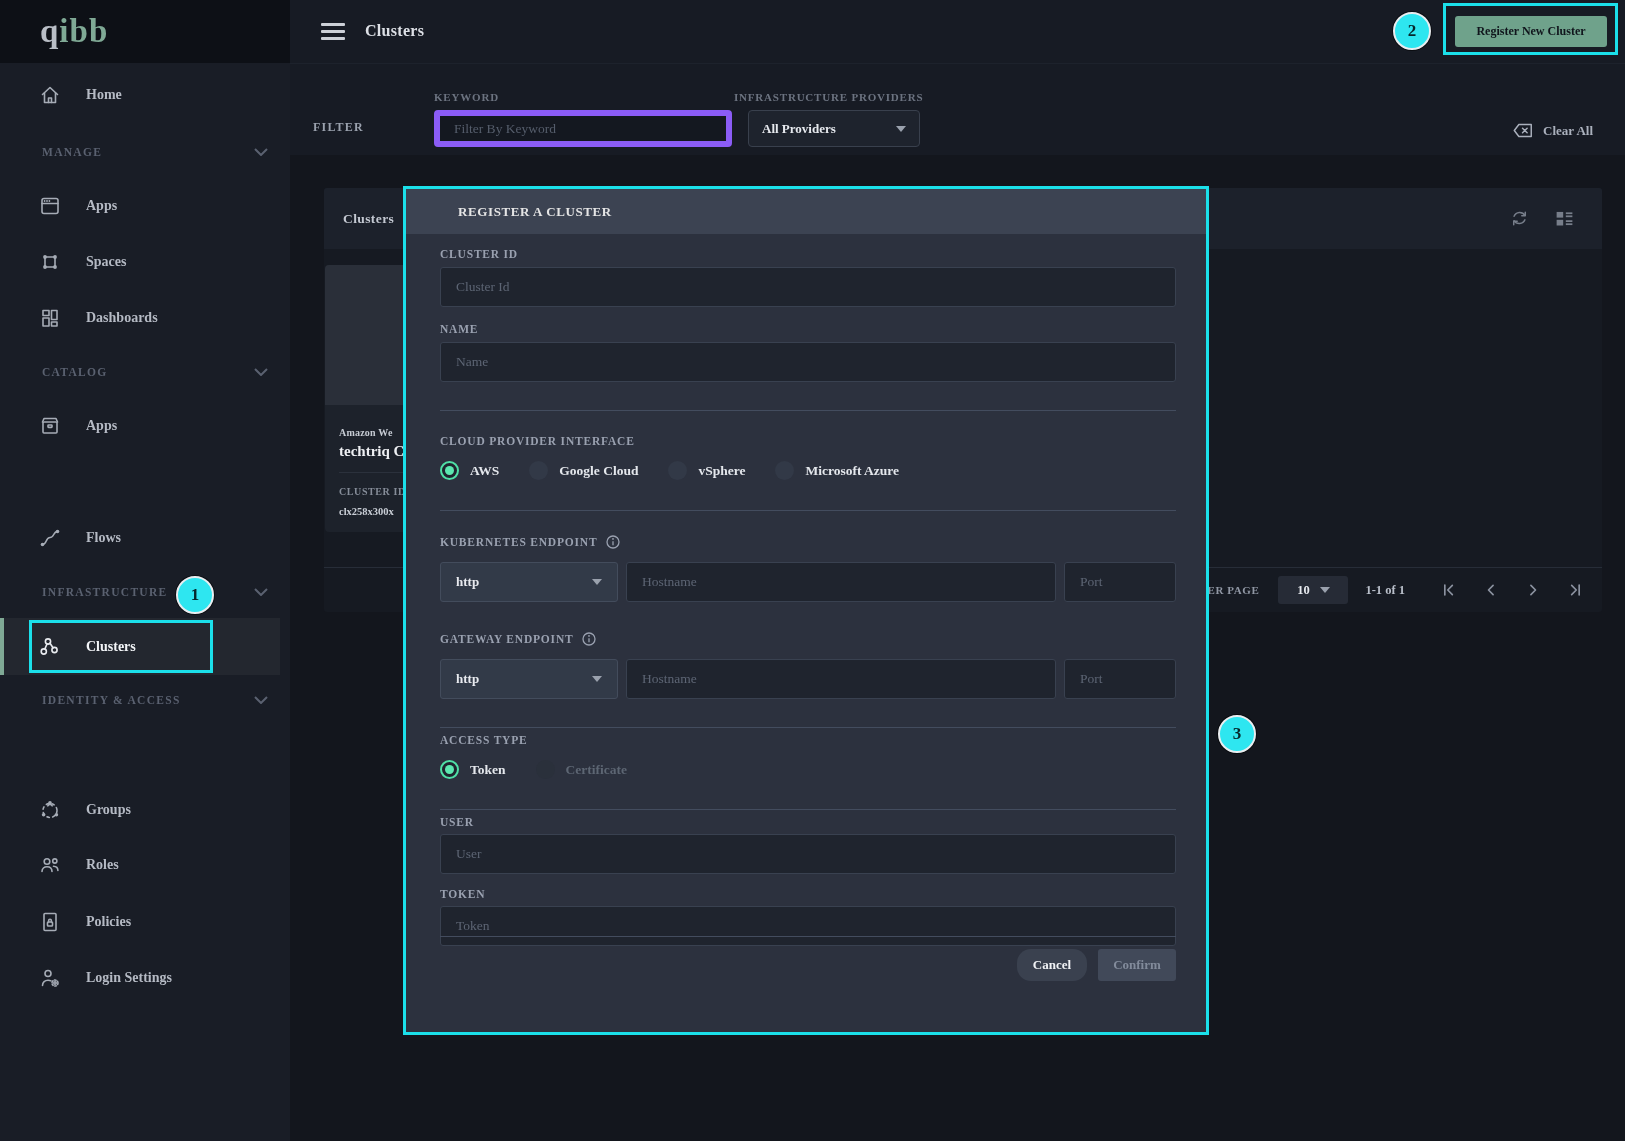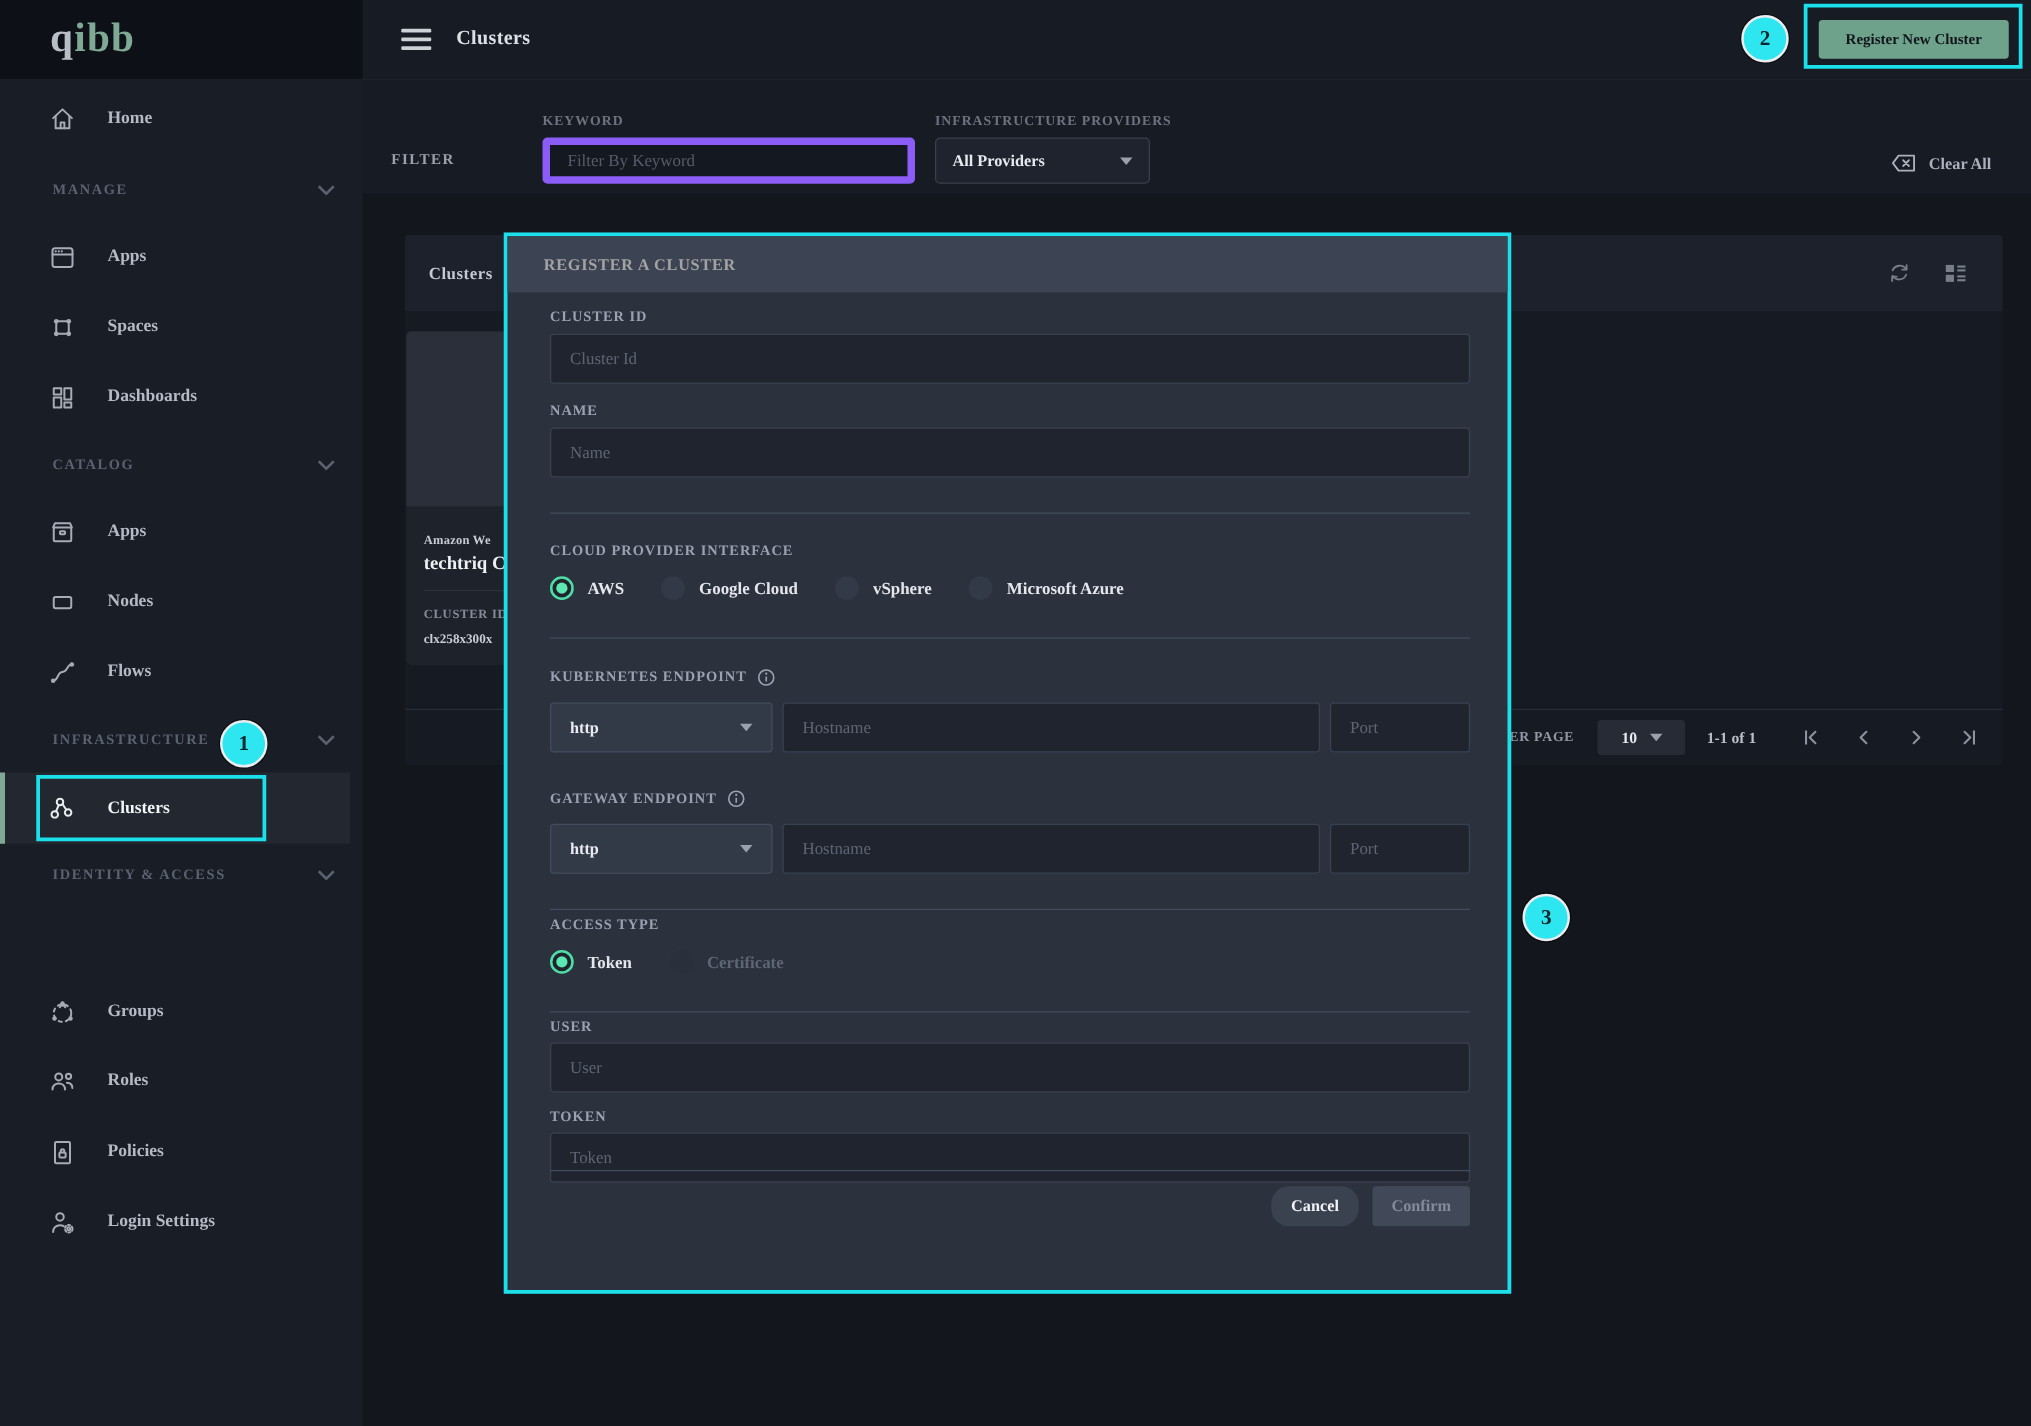--- a/index.html
+++ b/index.html
@@ -34,21 +34,21 @@
   .tb-title{position:absolute;left:75px;top:22px;font-size:16px;font-weight:bold;color:#dde0e6;letter-spacing:.3px}
   .register-btn{position:absolute;left:1165px;top:16px;width:152px;height:31px;background:#6fa28b;border:none;
                 border-radius:3px;font-family:inherit;font-size:12px;font-weight:bold;color:#10151c;cursor:pointer}
 
   
   .filterbar{position:absolute;left:290px;top:63px;right:0;height:92px;background:#171b24;
              border-top:1px solid #1d222c;box-sizing:border-box}
   .f-label{position:absolute;left:23px;top:56px;font-size:12px;font-weight:bold;color:#9aa1ad;letter-spacing:1.2px}
   .f-sub{position:absolute;font-size:11px;font-weight:bold;color:#6c7380;letter-spacing:.8px}
   .kw-label{left:144px;top:27px}
-  .pv-label{left:458px;top:27px}
+  .pv-label{left:444px;top:27px}
   .kw-input{position:absolute;left:144px;top:46px;width:298px;height:37px;background:#141820;
             border:6px solid #8b5cf6;border-radius:4px;box-sizing:border-box;color:#cfd4dc;
             font-family:inherit;font-size:13.5px;padding:0 14px}
   .kw-input::placeholder{color:#555d6b}
   .pv-select{position:absolute;left:458px;top:46px;width:172px;height:37px;background:#1e232d;
              border:1px solid #39404d;border-radius:4px;box-sizing:border-box;display:flex;align-items:center;
              justify-content:space-between;padding:0 13px;cursor:pointer}
   .pv-select .val{font-size:13px;font-weight:bold;color:#e6e9ee}
   .caret{width:0;height:0;border-left:5px solid transparent;border-right:5px solid transparent;
          border-top:6px solid #9aa1ad}
@@ -80,22 +80,22 @@
              justify-content:center;gap:10px;margin-left:19px;cursor:pointer}
   .pp-select .val{font-size:12.5px;font-weight:bold;color:#e6e9ee}
   .pp-range{font-size:12.5px;font-weight:bold;color:#b9bfca;margin-left:17px}
   .pg-nav{display:flex;align-items:center;gap:22px;margin-left:34px}
   .pg-nav .nbtn{cursor:pointer}
   .nic{stroke:#8b92a0;fill:none;stroke-width:2;stroke-linecap:round;stroke-linejoin:round}
 
   
   .modal{position:absolute;left:403px;top:186px;width:806px;height:849px;box-sizing:border-box;
          border:3px solid #1be0ea;background:#2c313e;z-index:20}
-  .modal-header{height:45px;background:#3c4352;display:flex;align-items:center;padding-left:29px;
-                font-size:13px;font-weight:bold;color:#a3a3a3;letter-spacing:.6px}
+  .modal-header{height:45px;background:#3c4352;display:flex;align-items:center;padding-left:52px;
+                font-size:13px;font-weight:bold;color:#e5e5e5;letter-spacing:.6px}
   .modal-body{position:relative;padding:14px 30px 0 34px;height:745px;overflow:hidden}
   .m-label{font-size:11.5px;font-weight:bold;color:#9aa1b0;letter-spacing:.8px;display:flex;align-items:center;gap:9px}
   .m-input{width:100%;height:40px;background:#1f242e;border:1px solid #394150;border-radius:3px;
            box-sizing:border-box;color:#cfd4dc;font-family:inherit;font-size:13.5px;padding:0 15px}
   .m-input::placeholder{color:#5d6574}
   .m-div{border-top:1px solid #434c5e}
   .radio-row{display:flex;align-items:center;gap:30px}
   .radio-opt{display:flex;align-items:center;gap:11px;cursor:pointer}
   .radio{width:19px;height:19px;border-radius:50%;background:#323947;box-sizing:border-box;
          display:flex;align-items:center;justify-content:center}
@@ -213,28 +213,20 @@
       <span class="iwrap">
         <svg viewBox="0 0 24 24" width="24" height="24">
             <rect class="ic" x="5" y="8" width="14" height="11" rx="1"></rect>
             <path class="ic" d="M4.5 8 L6 4.5 H18 L19.5 8"></path>
             <rect class="ic" x="10" y="11" width="4" height="2.4" rx=".6"></rect>
           </svg>
       </span>
       <span class="lbl">Apps</span>
     </div>
 
-    <div class="side-item" style="top:462px">
-      <span class="iwrap">
-        <svg viewBox="0 0 24 24" width="24" height="24">
-            <rect class="ic" x="5" y="7.5" width="14" height="9" rx="1.5"></rect>
-          </svg>
-      </span>
-      <span class="lbl">Nodes</span>
-    </div>
 
     <div class="side-item" style="top:518px">
       <span class="iwrap">
         <svg viewBox="0 0 24 24" width="24" height="24">
             <path class="ic" d="M4.5 18.5 C9 18.5 7.5 11.5 12 11.5 C16.5 11.5 15 5.5 19.5 5.5"></path>
             <circle cx="4.5" cy="18.5" r="1.8" fill="#a6acb6"></circle>
             <circle cx="19.5" cy="5.5" r="1.8" fill="#a6acb6"></circle>
           </svg>
       </span>
       <span class="lbl">Flows</span>

